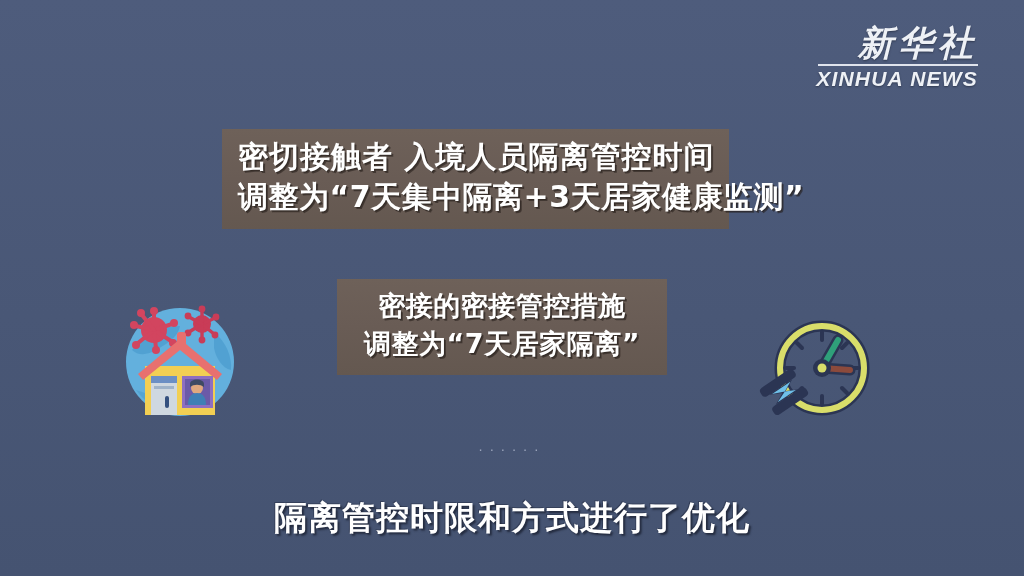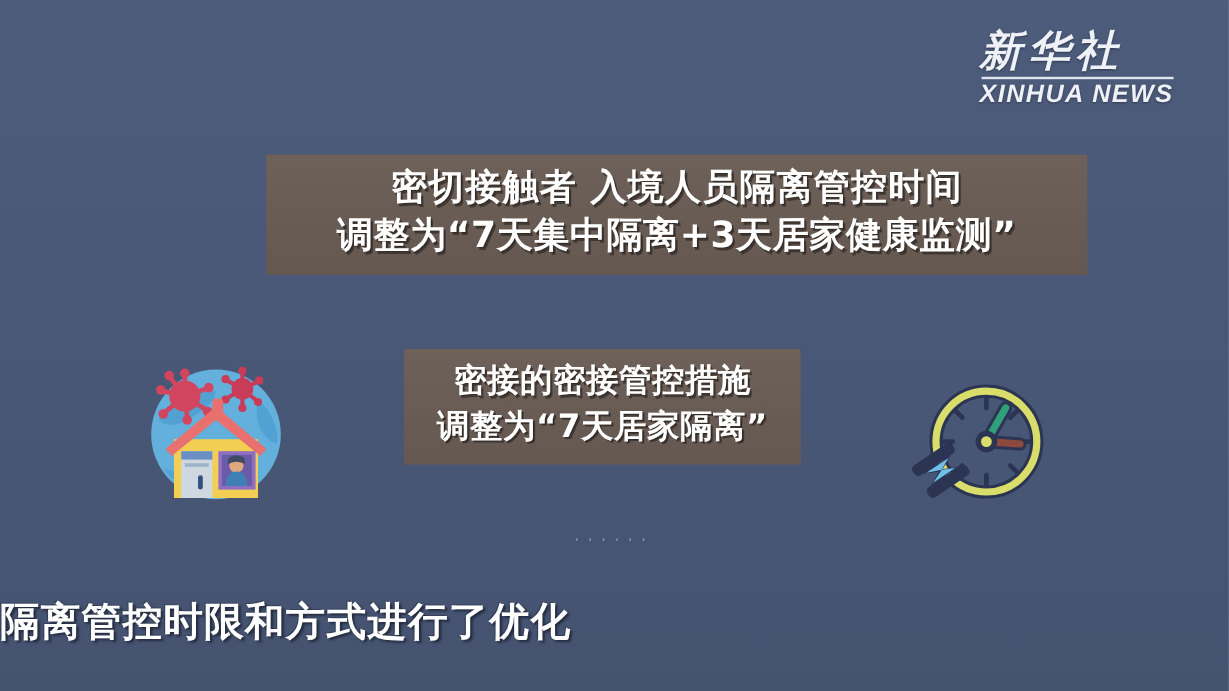--- a/index.html
+++ b/index.html
@@ -11,21 +11,21 @@
   #stage {
     position:relative;
     width:1024px; height:576px;
     background:#4a5877;
     background-image:linear-gradient(180deg,#4e5c7c 0%,#495776 55%,#455371 100%);
   }
 
   
   #logo {
     position:absolute; right:46px; top:26px;
-    text-align:left;
+    text-align:right;
     line-height:1;
     user-select:none;
   }
   #logo .cn {
     font-size:35px;
     font-weight:bold;
     font-style:italic;
     color:#eef1f6;
     letter-spacing:5px;
     text-shadow:0 1px 2px rgba(20,26,40,.55);
@@ -56,41 +56,41 @@
   }
   .panel .line {
     color:#ffffff;
     font-weight:bold;
     font-family:"DejaVu Sans","Liberation Sans",sans-serif;
     text-shadow:2px 2px 0 rgba(35,28,24,.55), 1px 1px 0 rgba(35,28,24,.45);
     white-space:nowrap;
     letter-spacing:.5px;
   }
 
-  #panel-primary { left:222px; top:129px; width:684px; }
+  #panel-primary { left:222px; top:129px; width:507px; }
   #panel-primary .line { font-size:30px; line-height:40px; }
   #panel-primary .line.l1 { letter-spacing:1px; }
 
-  #panel-secondary { left:337px; top:291px; width:330px; }
+  #panel-secondary { left:337px; top:279px; width:330px; }
   #panel-secondary .line { font-size:27px; line-height:38px; }
 
   
   #ellipsis {
     position:absolute; left:0; right:0; top:443px;
     text-align:center;
     color:#9aa4bb;
     font-size:13px;
     letter-spacing:7px;
     font-family:"DejaVu Sans","Liberation Sans",sans-serif;
   }
 
   
   #subtitle {
     position:absolute; left:0; right:0; top:496px;
-    text-align:left;
+    text-align:center;
     color:#ffffff;
     font-size:33px;
     font-weight:bold;
     letter-spacing:1px;
     font-family:"DejaVu Sans","Liberation Sans",sans-serif;
     text-shadow:2px 2px 2px rgba(24,29,45,.75), -1px -1px 0 rgba(24,29,45,.35);
   }
 
   
   .illus { position:absolute; }

